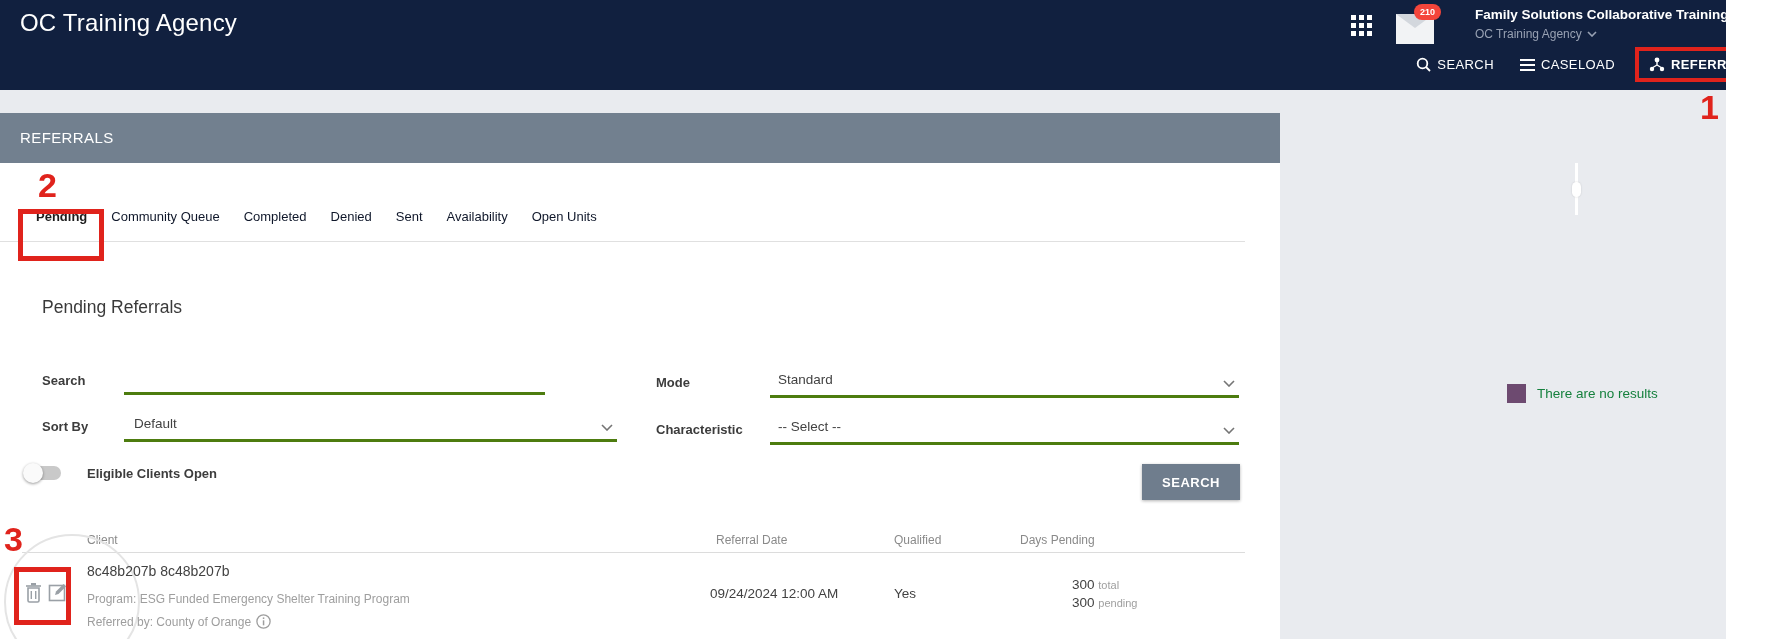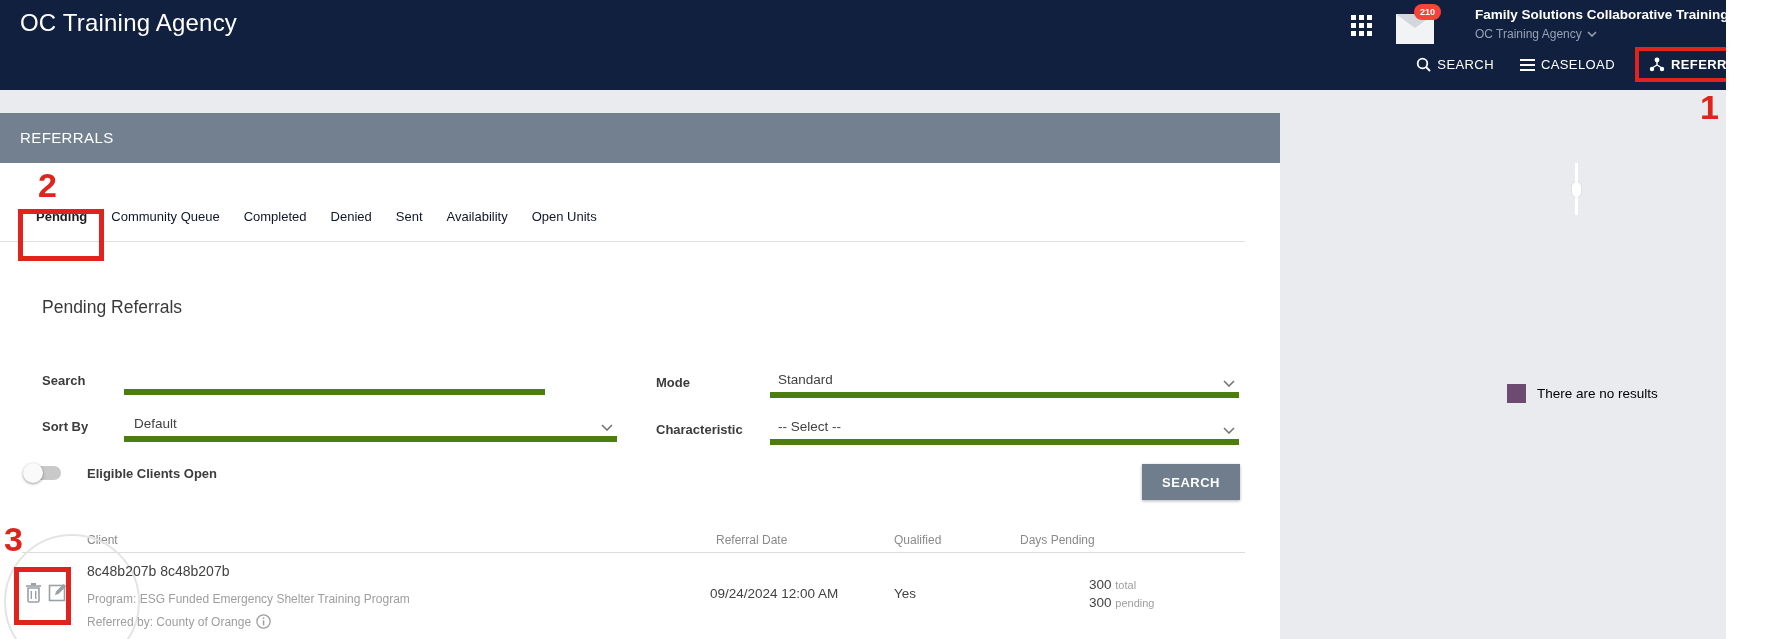--- a/index.html
+++ b/index.html
@@ -38,21 +38,21 @@
   
   .tabs { position:absolute; left:0; top:46px; width:1245px; display:flex; gap:24px; padding-left:36px;
     border-bottom:1px solid #e0e0e0; padding-bottom:17px; }
   .tab { font-size:13px; color:#0f172a; cursor:pointer; white-space:nowrap; }
   .tab.active { font-weight:bold; color:#1d1d1d; }
 
   .section-heading { position:absolute; left:42px; top:134px; font-size:17.5px; color:#3a3a3a; }
 
   
   .flabel { position:absolute; font-size:13px; font-weight:bold; color:#3c3c3c; }
-  .field { position:absolute; border-bottom:6px solid #4d7c0f; font-size:13.5px; color:#424242; }
+  .field { position:absolute; border-bottom:3px solid #4d7c0f; font-size:13.5px; color:#424242; }
   .field .chev { position:absolute; right:4px; top:4px; }
   .toggle { position:absolute; left:25px; top:302px; width:36px; height:16px; cursor:pointer; }
   .toggle .track { position:absolute; left:0; top:1px; width:36px; height:14px; border-radius:7px; background:#c9c9c9; }
   .toggle .knob { position:absolute; left:-2px; top:-2px; width:20px; height:20px; border-radius:50%;
     background:#fafafa; box-shadow:0 1px 3px rgba(0,0,0,.4); }
   .search-btn { position:absolute; left:1142px; top:301px; width:98px; height:36px; background:#6f7d8d;
     color:#fff; font-size:13px; font-weight:bold; letter-spacing:.5px; border:none; cursor:pointer;
     box-shadow:0 1px 3px rgba(0,0,0,.3); font-family:"Liberation Sans", sans-serif; }
 
   
@@ -61,33 +61,33 @@
   .thead-line { position:absolute; left:22px; top:389px; width:1223px; border-top:1px solid #dcdcdc; }
   .row-circle { position:absolute; left:4px; top:371px; width:136px; height:136px; border-radius:50%;
     border:2px solid #e4e4e4; }
   .row-actions { position:absolute; left:24px; top:419px; display:flex; gap:5px; }
   .row-actions svg { cursor:pointer; }
   .client-name { position:absolute; left:87px; top:400px; font-size:14px; color:#424242; cursor:pointer; }
   .client-sub1 { position:absolute; left:87px; top:429px; font-size:12px; color:#9e9e9e; }
   .client-sub2 { position:absolute; left:87px; top:451px; font-size:12px; color:#9e9e9e; display:flex; align-items:center; gap:5px; }
   .cell-date { position:absolute; left:710px; top:423px; font-size:13.5px; color:#424242; }
   .cell-qualified { position:absolute; left:894px; top:423px; font-size:13.5px; color:#424242; }
-  .cell-days { position:absolute; left:1072px; top:413px; font-size:13.5px; color:#424242; line-height:18px;margin-left:17px; }
+  .cell-days { position:absolute; left:1072px; top:413px; font-size:13.5px; color:#424242; line-height:18px; }
   .cell-days small { font-size:11px; color:#9e9e9e; }
 
   
   .mini-card { position:absolute; left:1736px; top:98px; width:38px; height:46px; background:#fff;
     border-bottom:6px solid #0ea5e9; }
   .mini-card span { position:absolute; left:9px; top:17px; font-size:13px; color:#424242; white-space:nowrap; }
   .scroll-indicator { position:absolute; left:1575px; top:163px; width:3px; height:52px; background:#fff; }
   .scroll-indicator .handle { position:absolute; left:-3px; top:19px; width:9px; height:15px; border-radius:5px;
     background:#fff; box-shadow:0 0 2px rgba(0,0,0,.15); }
   .no-results { position:absolute; left:1507px; top:384px; display:flex; align-items:center; gap:11px; }
   .no-results .swatch { width:19px; height:19px; background:#6d4a70; }
-  .no-results span { font-size:13.5px; color:#000000; }
+  .no-results span { font-size:13.5px; color:#15803d; }
 
   
   .anno-num { position:absolute; color:#e0231c; font-size:34px; font-weight:bold; }
   .anno-box { position:absolute; border:5px solid #e0231c; }
   #anno-box-2 { left:18px; top:209px; width:86px; height:52px; }
   #anno-box-3 { left:14px; top:567px; width:57px; height:58px; }
 </style>
 </head>
 <body>
 

